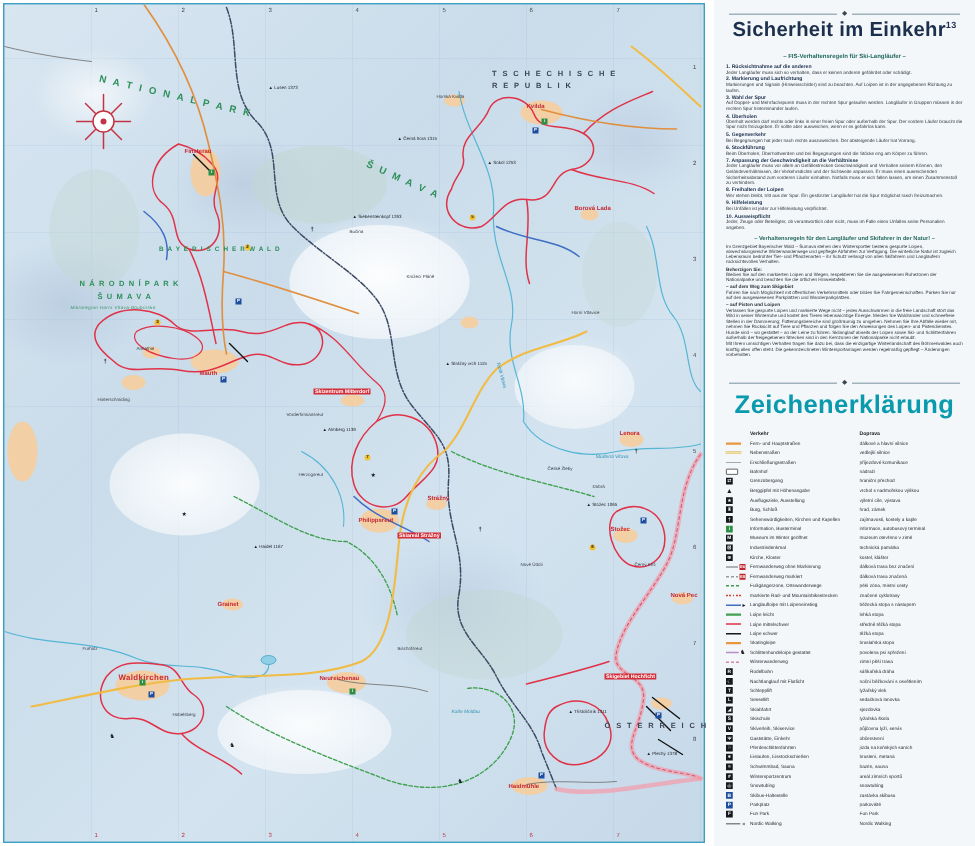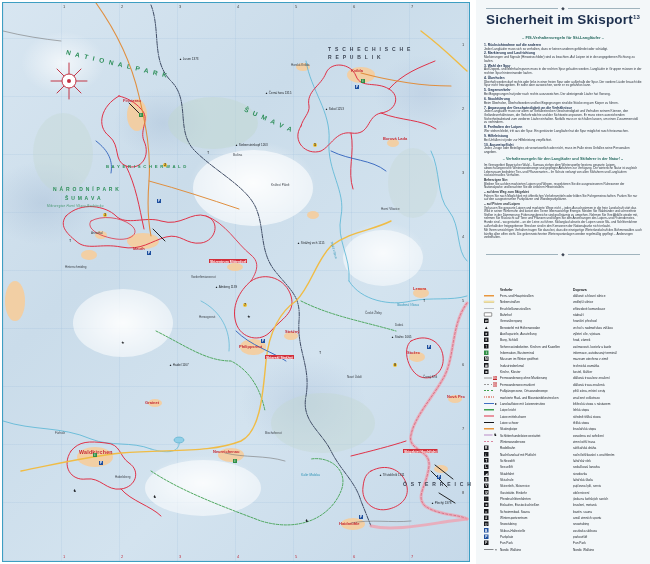--- a/index.html
+++ b/index.html
@@ -261,21 +261,21 @@
         <span style="left: 459px; top: 488px;">8</span>
       </div>
   </div>
 
   <div id="panel">
     <div class="divider" style="top:6px">
         <i></i>
         <b>◆</b>
         <i></i>
       </div>
-    <div id="p-title"><span>Sicherheit im Skisport</span><sup>13</sup></div>
+    <div id="p-title"><span>Sicherheit im Einkehr</span><sup>13</sup></div>
     <div id="sec1">
       <div class="sub">– FIS-Verhaltensregeln für Ski-Langläufer –</div>
       <div id="rules">
           <div class="rule">
             <h4>1. Rücksichtnahme auf die anderen</h4>
             <p>Jeder Langläufer muss sich so verhalten, dass er keinen anderen gefährdet oder schädigt.</p>
           </div>
           <div class="rule">
             <h4>2. Markierung und Laufrichtung</h4>
             <p>Markierungen und Signale (Hinweisschilder) sind zu beachten. Auf Loipen ist in der angegebenen Richtung zu laufen.</p>
@@ -323,20 +323,21 @@
           <h5>– auf Pisten und Loipen</h5>
           <p>Verlassen Sie gespurte Loipen und markierte Wege nicht – jedes Ausschwärmen in die freie Landschaft stört das Wild in seiner Winterruhe und kostet den Tieren lebenswichtige Energie. Meiden Sie Waldränder und schneefreie Stellen in der Dämmerung; Fütterungsbereiche sind großräumig zu umgehen. Nehmen Sie Ihre Abfälle wieder mit, nehmen Sie Rücksicht auf Tiere und Pflanzen und folgen Sie den Anweisungen des Loipen- und Pistendienstes. Hunde sind – wo gestattet – an der Leine zu führen. Skilanglauf abseits der Loipen sowie Ski- und Schlittenfahren außerhalb der freigegebenen Strecken sind in den Kernzonen der Nationalparke nicht erlaubt.</p>
           <p>Mit Ihrem umsichtigen Verhalten tragen Sie dazu bei, dass die einzigartige Winterlandschaft des Böhmerwaldes auch künftig allen offen steht. Die gekennzeichneten Wintersportanlagen werden regelmäßig gepflegt – Änderungen vorbehalten.</p>
         </div>
     </div>
     <div class="divider" style="top:252px">
         <i></i>
         <b>◆</b>
         <i></i>
       </div>
+    <div id="z-title">Zeichenerklärung</div>
     <div id="legend">
         <div class="lrow">
           <span></span>
           <span class="hd">Verkehr</span>
           <span class="hd">Doprava</span>
         </div>
         <div class="lrow">
           <span class="sym">
             <span class="s-line" style="background: rgb(232, 151, 63); height: 3px;"></span>
           </span>

